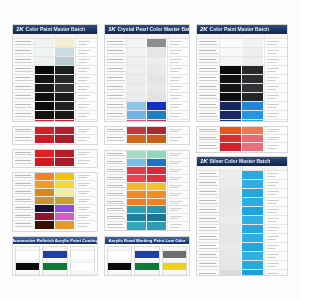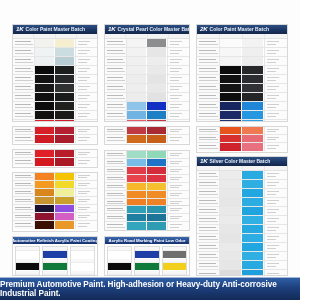--- a/index.html
+++ b/index.html
@@ -1053,17 +1053,14 @@
           <div class="pcap"></div>
           <div class="pband" style="background: rgb(111, 111, 111);"></div>
           <div class="pcap"></div>
           <div class="pband" style="background: rgb(242, 207, 27);"></div>
           <div class="pcap"></div>
           <div class="pband" style="background: rgb(242, 207, 27);"></div>
         </div>
       </div>
   </div>
 
-  <div class="tagline">
-    <span>Premium Automotive Paint. High-adhesion or Heavy-duty Anti-corrosive Industrial Paint.</span>
-  </div>
 
 </div>
 
 </body></html>

